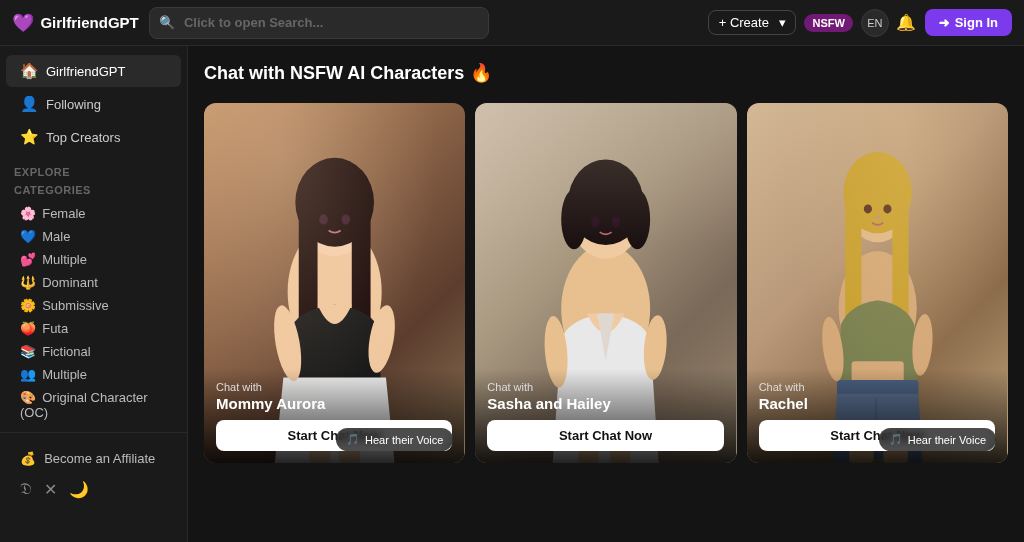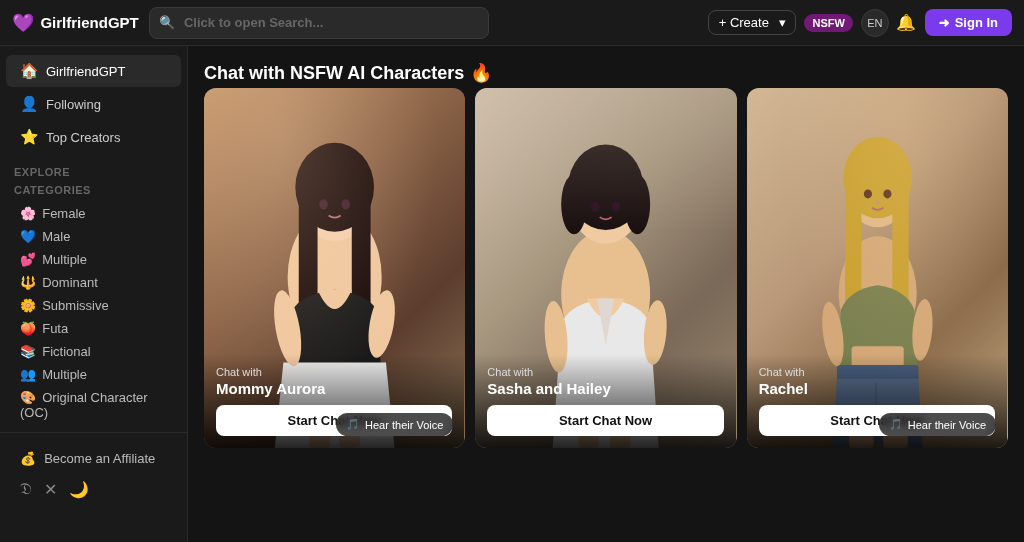--- a/index.html
+++ b/index.html
@@ -67,21 +67,21 @@
       padding: 0 12px; height: 44px; gap: 6px; overflow: hidden; flex-shrink: 0;
     }
     .tab {
       padding: 5px 12px; border-radius: 20px; font-size: 13px; white-space: nowrap; cursor: pointer; border: none; background: transparent; color: #ccc;
     }
     .tab.active { background: #7c3aed; color: #fff; font-weight: 500; }
     .tab-special { display: flex; align-items: center; gap: 4px; padding: 5px 12px; border-radius: 20px; font-size: 13px; cursor: pointer; background: #2a2a2a; color: #ccc; border: none; white-space: nowrap; }
 
     
     .content { flex: 1; overflow-y: auto; padding: 16px; }
-    .section-title { font-size: 18px; font-weight: 700; margin-bottom: 4px; display: flex; align-items: center; gap: 6px; }
+    .section-title { font-size: 18px; font-weight: 700; margin-bottom: 19px; display: flex; align-items: center; gap: 6px; }
 
     
     .cards-grid { display: grid; grid-template-columns: repeat(3, 1fr); gap: 10px; }
     .card {
       border-radius: 12px; overflow: hidden; position: relative; cursor: pointer;
       height: 360px; background: #2a2a2a;
     }
 
     .card-overlay { position: absolute; bottom: 0; left: 0; right: 1px; padding: 12px; background: linear-gradient(to top, rgba(0,0,0,0.85) 0%, transparent 100%); }
     .card-title-small { font-size: 11px; color: #ddd; margin-bottom: 2px; }

